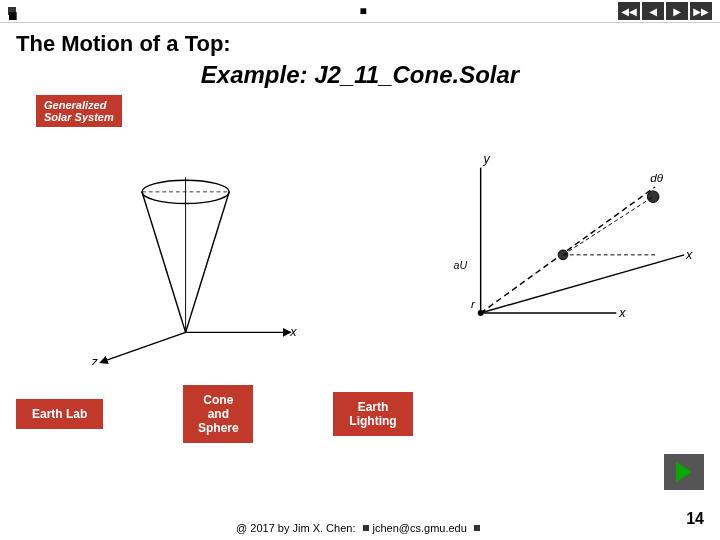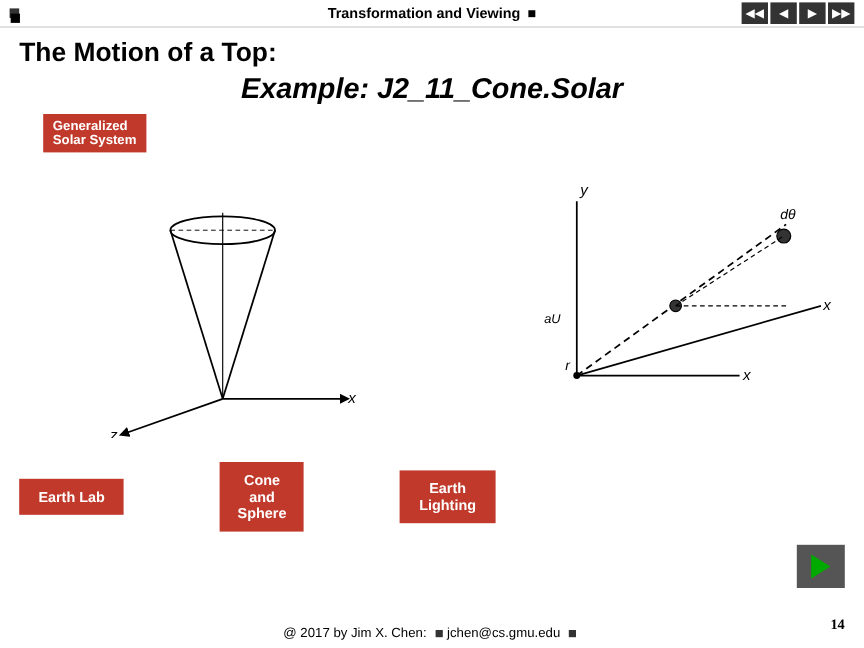--- a/index.html
+++ b/index.html
@@ -81,20 +81,21 @@
 
     .label-generalized {
       background: #c0392b;
       color: #fff;
       font-size: 11px;
       font-weight: bold;
       padding: 4px 8px;
       display: inline-block;
       margin-left: 10px;
       margin-bottom: 4px;
+      font-style: italic;
     }
 
     
     .diagram-area {
       display: flex;
       align-items: flex-start;
       justify-content: space-between;
       height: 240px;
       margin-top: 4px;
     }
@@ -183,21 +184,20 @@
       gap: 80px;
       padding: 0 16px;
       margin-top: 2px;
     }
   </style>
 </head>
 <body>
 
 <div class="header">
   <span class="header-dot-left">■</span>
-  <span class="header-title">Transformation and Viewing</span>
   <span style="margin-left:6px; font-size:12px;">■</span>
   <div class="header-nav">
     <button class="nav-btn">◀◀</button>
     <button class="nav-btn">◀</button>
     <button class="nav-btn">▶</button>
     <button class="nav-btn">▶▶</button>
   </div>
 </div>
 
 <div class="main">
@@ -286,14 +286,14 @@
   </div>
 </div>
 
 <div class="footer">
   <span>@ 2017 by Jim X. Chen:</span>
   &nbsp;
   <span class="footer-dot"></span>
   <span>jchen@cs.gmu.edu</span>
   &nbsp;
   <span class="footer-dot"></span>
-  <span style="position:absolute; right:16px; bottom:6px; font-size:12px; font-weight:bold;font-family:Liberation Serif, serif;">14</span>
+  <span style="position:absolute; right:16px; bottom:6px; font-size:16px; font-weight:bold;">14</span>
 </div>
 
 </body></html>

